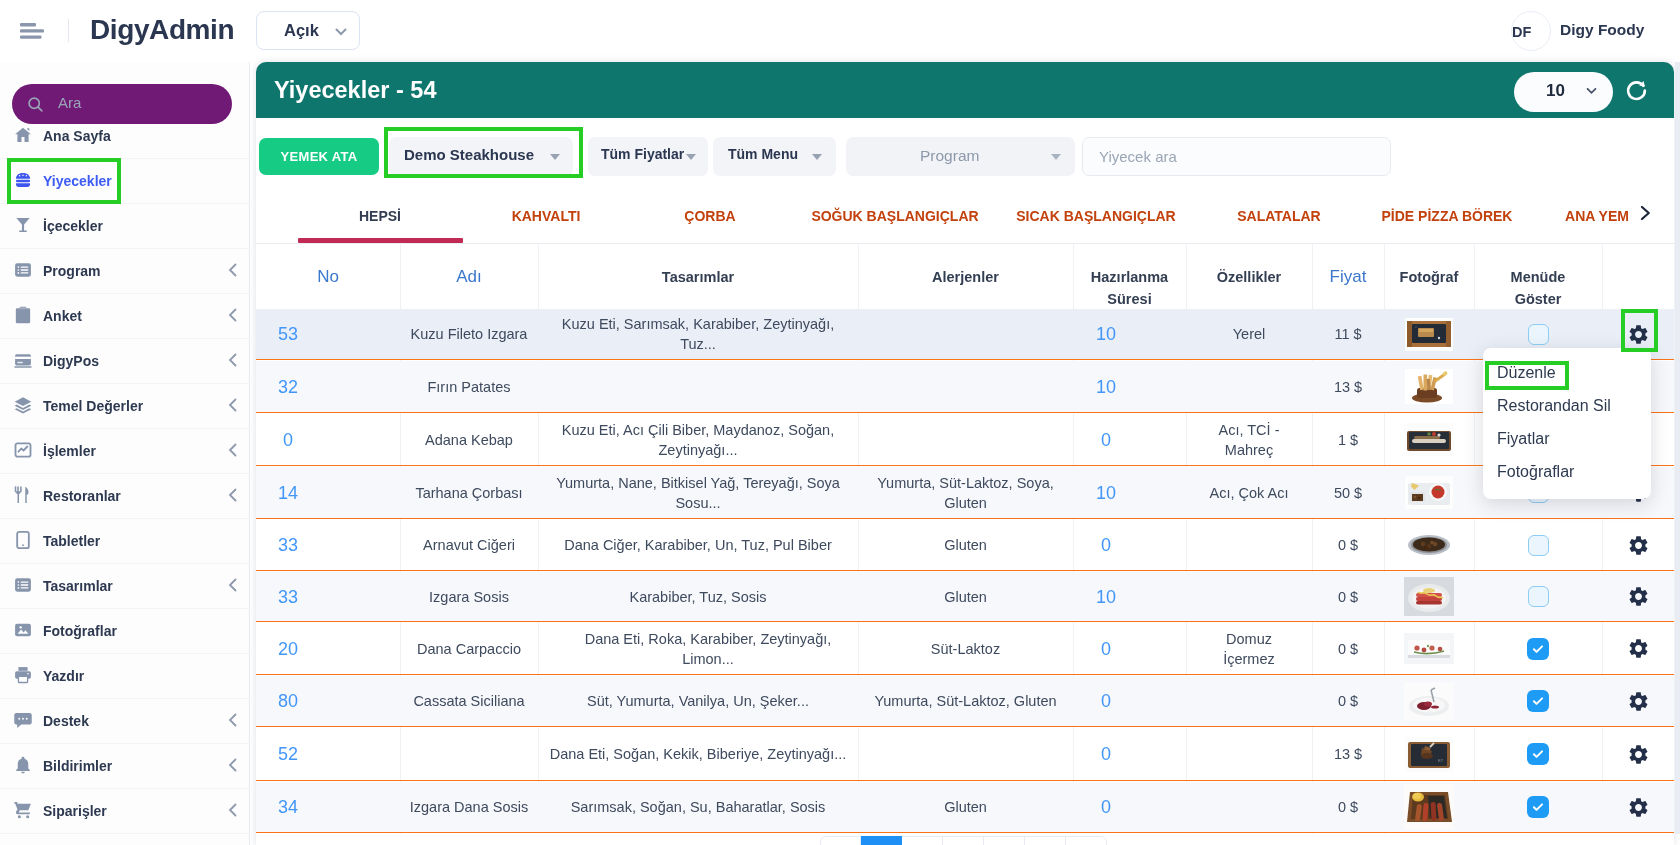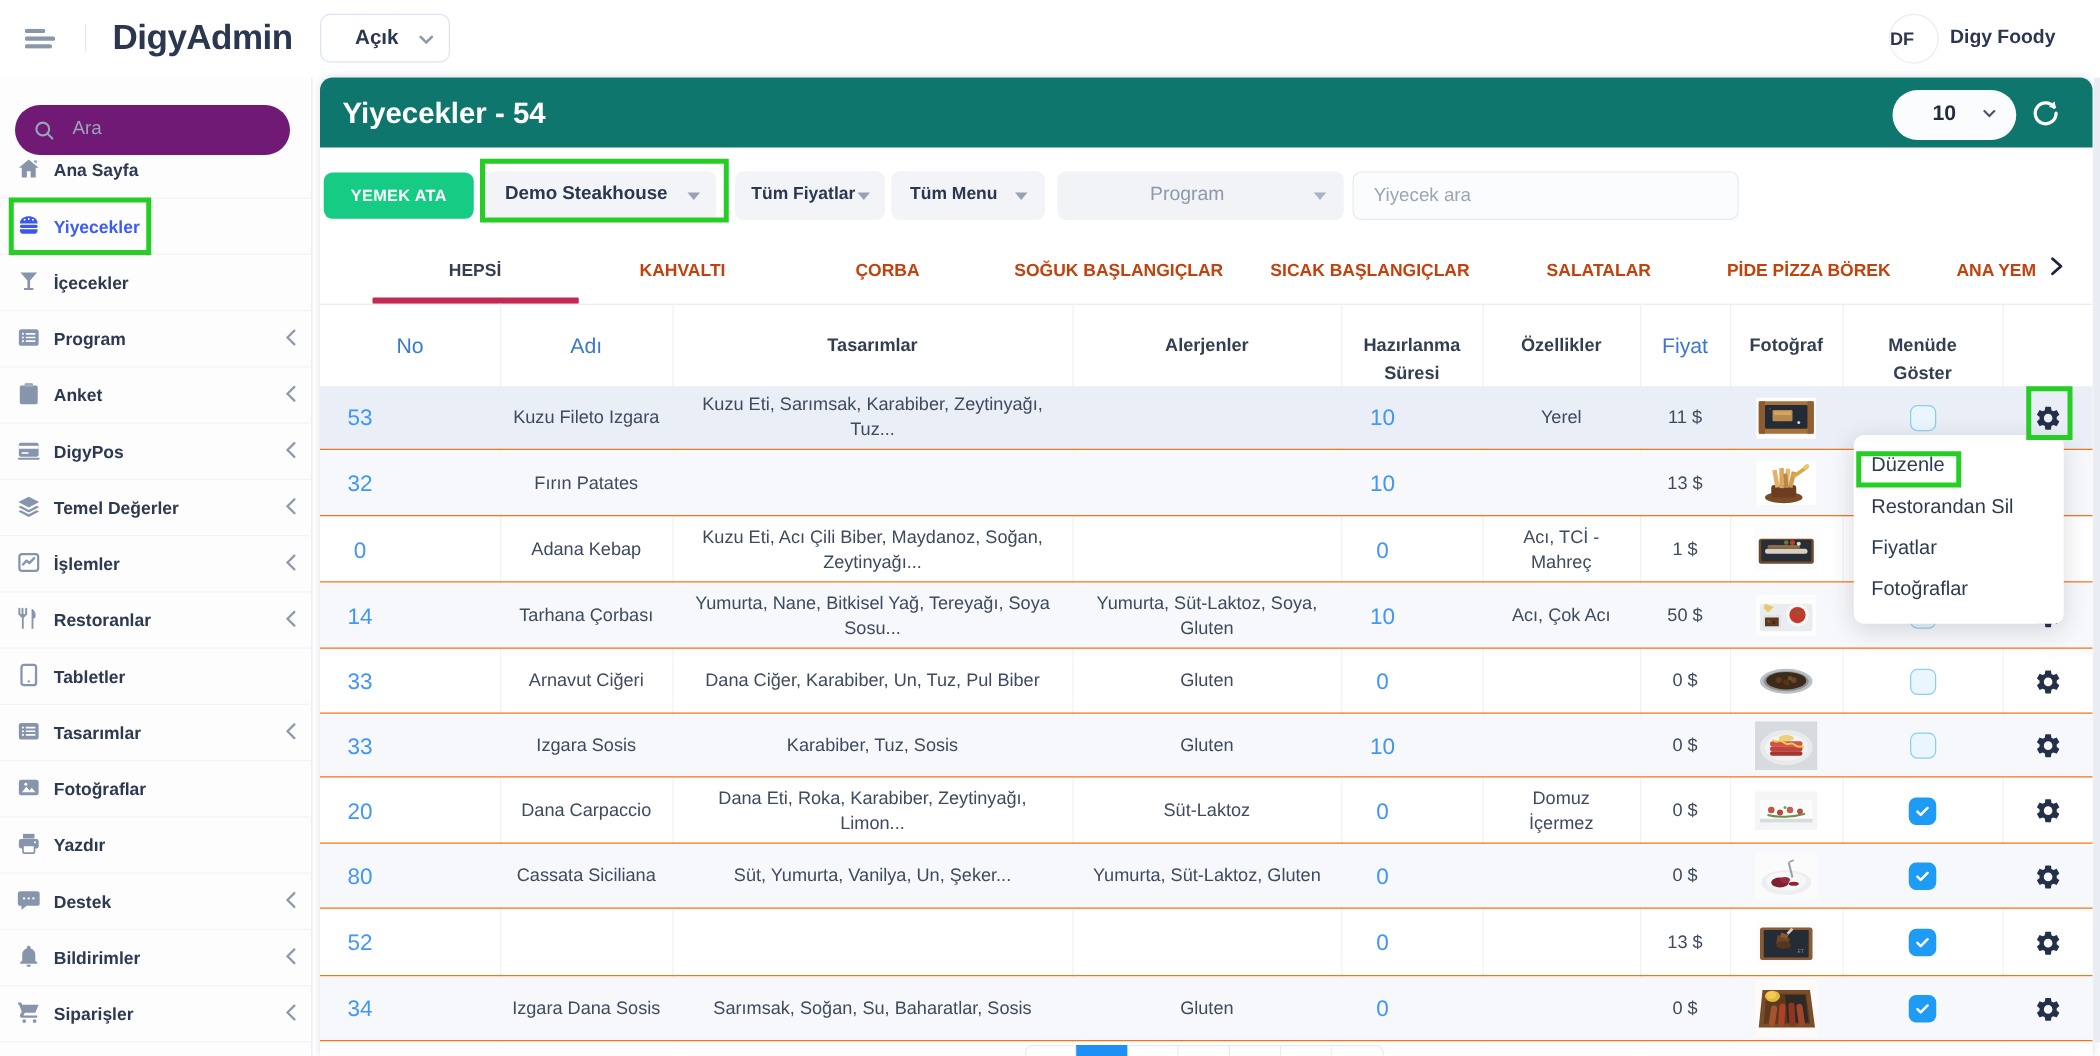--- a/index.html
+++ b/index.html
@@ -550,21 +550,21 @@
         </div>
         <div class="cell" style="left:1346px;width:72px">
           <svg width="23" height="23" viewBox="0 0 24 24">
             <path fill="#243049" d="M19.14 12.94c.04-.3.06-.61.06-.94 0-.32-.02-.64-.07-.94l2.03-1.58c.18-.14.23-.41.12-.61l-1.92-3.32c-.12-.22-.37-.29-.59-.22l-2.39.96c-.5-.38-1.03-.7-1.62-.94l-.36-2.54c-.04-.24-.24-.41-.48-.41h-3.84c-.24 0-.43.17-.47.41l-.36 2.54c-.59.24-1.13.57-1.62.94l-2.39-.96c-.22-.08-.47 0-.59.22L2.74 8.87c-.12.21-.08.47.12.61l2.03 1.58c-.05.3-.09.63-.09.94s.02.64.07.94l-2.03 1.58c-.18.14-.23.41-.12.61l1.92 3.32c.12.22.37.29.59.22l2.39-.96c.5.38 1.03.7 1.62.94l.36 2.54c.05.24.24.41.48.41h3.84c.24 0 .44-.17.47-.41l.36-2.54c.59-.24 1.13-.56 1.62-.94l2.39.96c.22.08.47 0 .59-.22l1.92-3.32c.12-.22.07-.47-.12-.61zM12 15.6c-1.98 0-3.6-1.62-3.6-3.6s1.62-3.6 3.6-3.6 3.6 1.62 3.6 3.6-1.62 3.6-3.6 3.6z"></path>
           </svg>
         </div>
       </div>
 <div class="row" style="top:561px;height:52px;">
         <div class="cell num" style="left:2px;width:60px">20</div>
         <div class="cell" style="left:144px;width:138px">Dana Carpaccio</div>
-        <div class="cell" style="left:282px;width:320px">
+        <div class="cell" style="left:292px;width:320px">
           <span>Dana Eti, Roka, Karabiber, Zeytinyağı,<br>Limon...</span>
         </div>
         <div class="cell" style="left:602px;width:215px">
           <span>Süt-Laktoz</span>
         </div>
         <div class="cell num" style="left:817px;width:66px">0</div>
         <div class="cell" style="left:930px;width:126px">
           <span>Domuz<br>İçermez</span>
         </div>
         <div class="cell" style="left:1056px;width:72px">0 $</div>
@@ -628,20 +628,23 @@
           </div>
         </div>
         <div class="cell" style="left:1346px;width:72px">
           <svg width="23" height="23" viewBox="0 0 24 24">
             <path fill="#243049" d="M19.14 12.94c.04-.3.06-.61.06-.94 0-.32-.02-.64-.07-.94l2.03-1.58c.18-.14.23-.41.12-.61l-1.92-3.32c-.12-.22-.37-.29-.59-.22l-2.39.96c-.5-.38-1.03-.7-1.62-.94l-.36-2.54c-.04-.24-.24-.41-.48-.41h-3.84c-.24 0-.43.17-.47.41l-.36 2.54c-.59.24-1.13.57-1.62.94l-2.39-.96c-.22-.08-.47 0-.59.22L2.74 8.87c-.12.21-.08.47.12.61l2.03 1.58c-.05.3-.09.63-.09.94s.02.64.07.94l-2.03 1.58c-.18.14-.23.41-.12.61l1.92 3.32c.12.22.37.29.59.22l2.39-.96c.5.38 1.03.7 1.62.94l.36 2.54c.05.24.24.41.48.41h3.84c.24 0 .44-.17.47-.41l.36-2.54c.59-.24 1.13-.56 1.62-.94l2.39.96c.22.08.47 0 .59-.22l1.92-3.32c.12-.22.07-.47-.12-.61zM12 15.6c-1.98 0-3.6-1.62-3.6-3.6s1.62-3.6 3.6-3.6 3.6 1.62 3.6 3.6-1.62 3.6-3.6 3.6z"></path>
           </svg>
         </div>
       </div>
 <div class="row" style="top:666px;height:53px;">
         <div class="cell num" style="left:2px;width:60px">52</div>
+        <div class="cell" style="left:282px;width:320px">
+          <span>Dana Eti, Soğan, Kekik, Biberiye, Zeytinyağı...</span>
+        </div>
         <div class="cell" style="left:602px;width:215px">
           <span></span>
         </div>
         <div class="cell num" style="left:817px;width:66px">0</div>
         <div class="cell" style="left:930px;width:126px">
           <span></span>
         </div>
         <div class="cell" style="left:1056px;width:72px">13 $</div>
         <div class="cell" style="left:1128px;width:90px">
           <svg width="48" height="35" viewBox="0 0 48 35">

